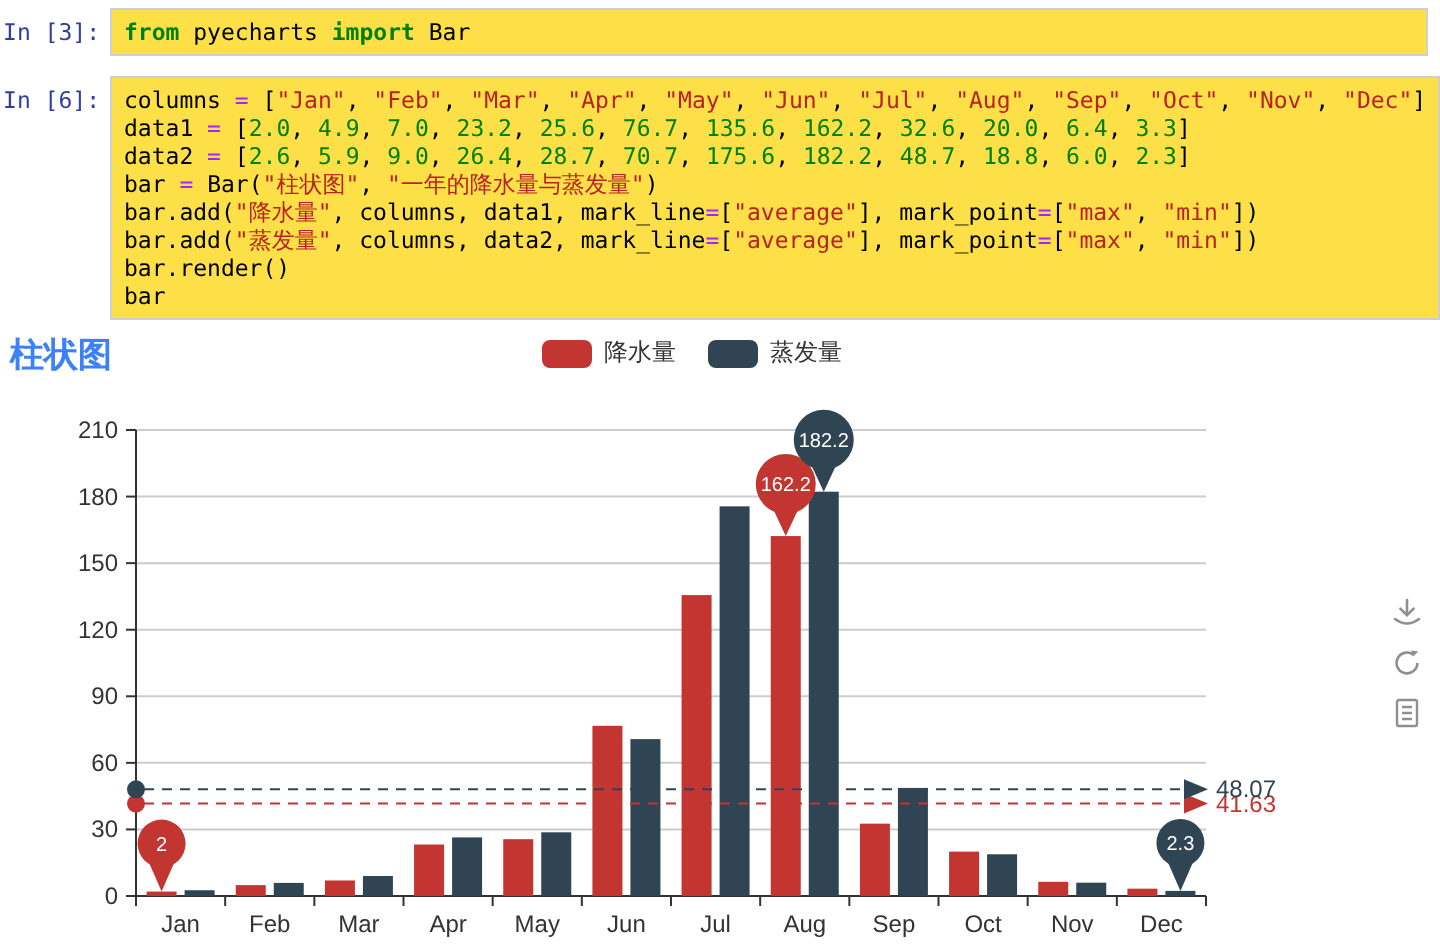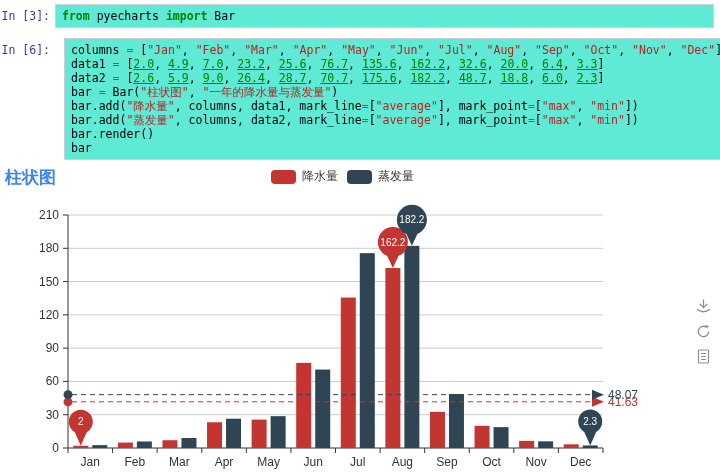--- a/index.html
+++ b/index.html
@@ -1,38 +1,38 @@
 <!DOCTYPE html>
 <html><head>
 <meta charset="utf-8">
 <style>
   * { box-sizing: border-box; }
   html,body { margin:0; padding:0; background:#fff; }
   body { font-family:"Liberation Sans","DejaVu Sans",sans-serif; }
   .notebook { position:relative; width:720px; height:475px; background:#fff; overflow:hidden; }
 
   .cellrow { display:flex; margin:4px 6px 0 0; }
-  .cellrow + .cellrow { margin-top:10px;gap:9px; }
+  .cellrow + .cellrow { margin-top:10px; }
   .prompt { flex:0 0 55px; width:55px; text-align:right; padding:5px 5px 0 0;
             font-family:"DejaVu Sans Mono","Liberation Mono",monospace; font-size:11.5px; }
   .prompt.in  { color:#303f9f; }
   .prompt.out { color:#d84315; }
-  .code-box { flex:1; background:#5eead4; border:1px solid #cfcfcf; padding:4px 6px; }
+  .code-box { flex:1; background:#fde047; border:1px solid #cfcfcf; padding:4px 6px; }
   pre.code { margin:0; font-family:"DejaVu Sans Mono","Liberation Mono",monospace;
              font-size:11.5px; line-height:14px; color:#000; white-space:pre; }
   .tk-kw  { color:#008000; font-weight:bold; }
   .tk-str { color:#ba2121; }
-  .tk-num { color:#008000;text-decoration:underline; }
+  .tk-num { color:#008000; }
   .tk-op  { color:#aa22ff; }
 
   .outrow { display:flex; margin-top:2px; }
   .output-area { position:relative; flex:1; height:313px; }
   .chart-title { margin:4px 0 0 5px; font-size:17px; font-weight:bold; color:#3b82f6; }
   .chart-subtitle { margin:9px 0 0 5px; font-size:12px; color:#aaa; }
-  .legend { position:absolute; left:271px; top:6px; display:flex; gap:9px; }
+  .legend { position:absolute; left:271px; top:6px; display:flex; gap:16px; }
   .legend-item { display:flex; gap:6px; align-items:center; font-size:12px; color:#333; cursor:pointer; }
   .swatch { width:25px; height:14px; border-radius:4px; display:inline-block; }
   #chart { position:absolute; left:0; top:33px; }
   svg text { font-family:"Liberation Sans","DejaVu Sans",sans-serif; }
   .toolbox { position:absolute; right:8px; top:136px; display:flex; flex-direction:column; gap:8px; }
   .toolbox svg { display:block; cursor:pointer; }
 </style>
 </head>
 <body>
 

